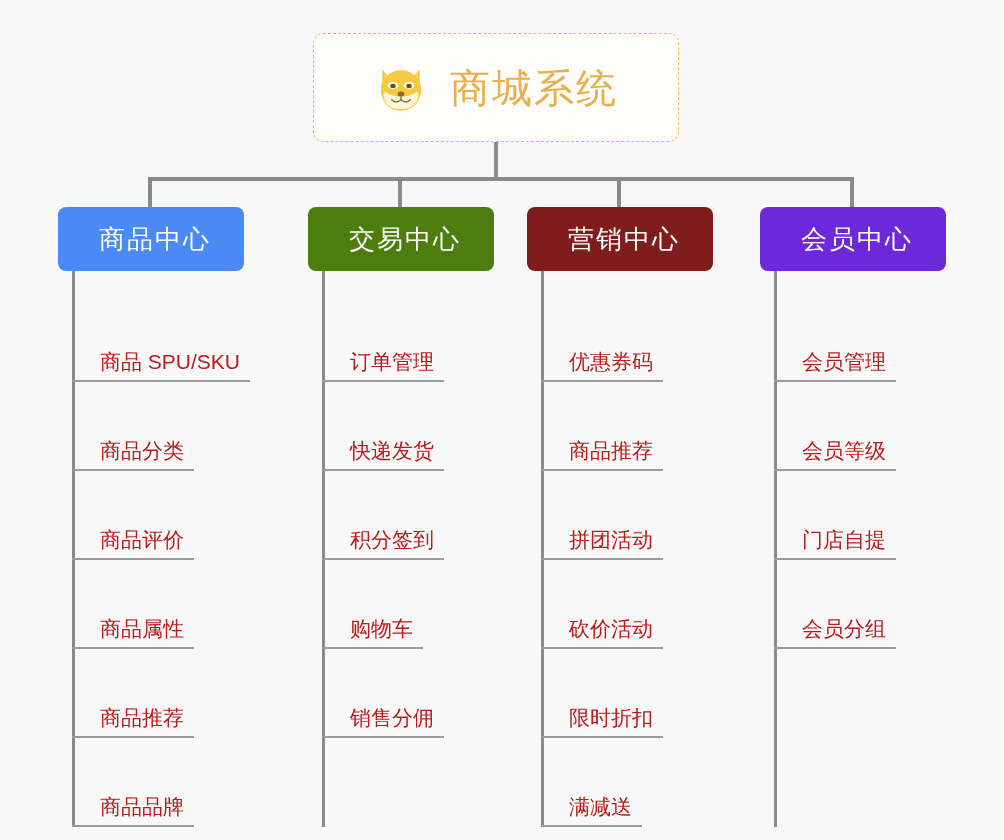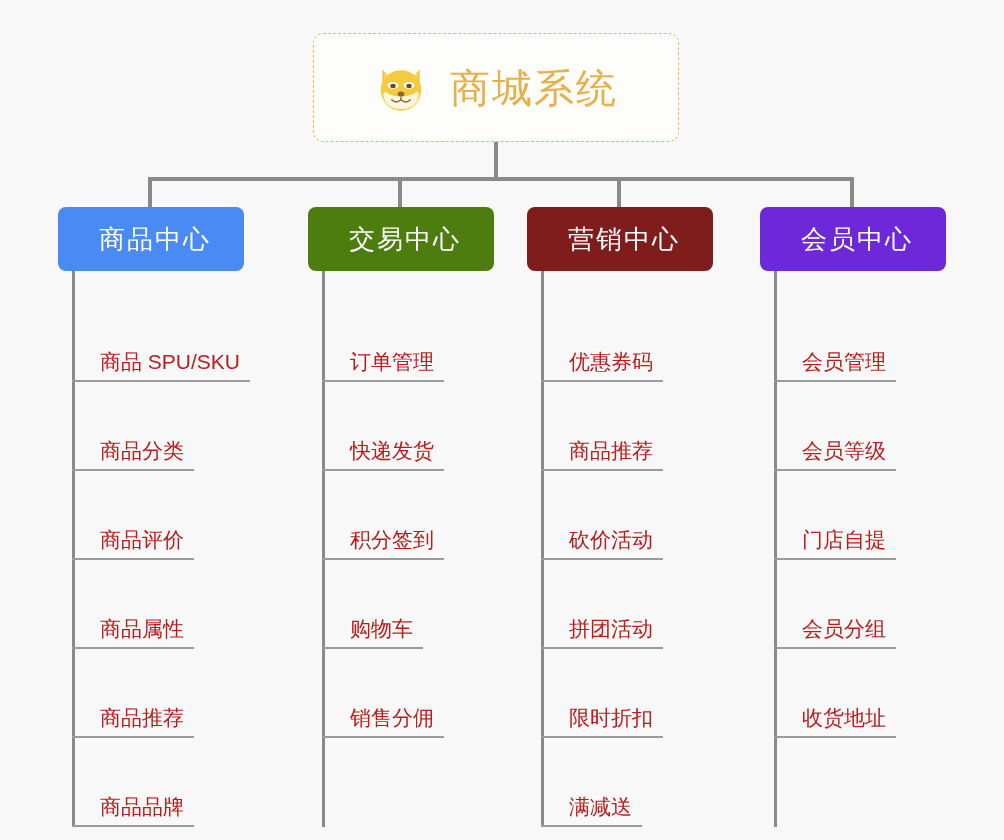--- a/index.html
+++ b/index.html
@@ -211,24 +211,24 @@
     <div class="branch-header" style="background: #7f1d1d;">营销中心</div>
     <div class="leaf-list">
       <div class="trunk" style="height: 556px;"></div>
       <div class="leaf">
           <span class="leaf-inner">优惠券码</span>
         </div>
       <div class="leaf">
           <span class="leaf-inner">商品推荐</span>
         </div>
       <div class="leaf">
+          <span class="leaf-inner">拼团活动</span>
+        </div>
+      <div class="leaf">
           <span class="leaf-inner">砍价活动</span>
-        </div>
-      <div class="leaf">
-          <span class="leaf-inner">拼团活动</span>
         </div>
       <div class="leaf">
           <span class="leaf-inner">限时折扣</span>
         </div>
       <div class="leaf">
           <span class="leaf-inner">满减送</span>
         </div>
     </div>
   </div>
 
@@ -241,19 +241,16 @@
         </div>
       <div class="leaf">
           <span class="leaf-inner">会员等级</span>
         </div>
       <div class="leaf">
           <span class="leaf-inner">门店自提</span>
         </div>
       <div class="leaf">
           <span class="leaf-inner">会员分组</span>
         </div>
-      <div class="leaf">
-          <span class="leaf-inner">收货地址</span>
-        </div>
     </div>
   </div>
 
 </div>
 
 </body></html>

